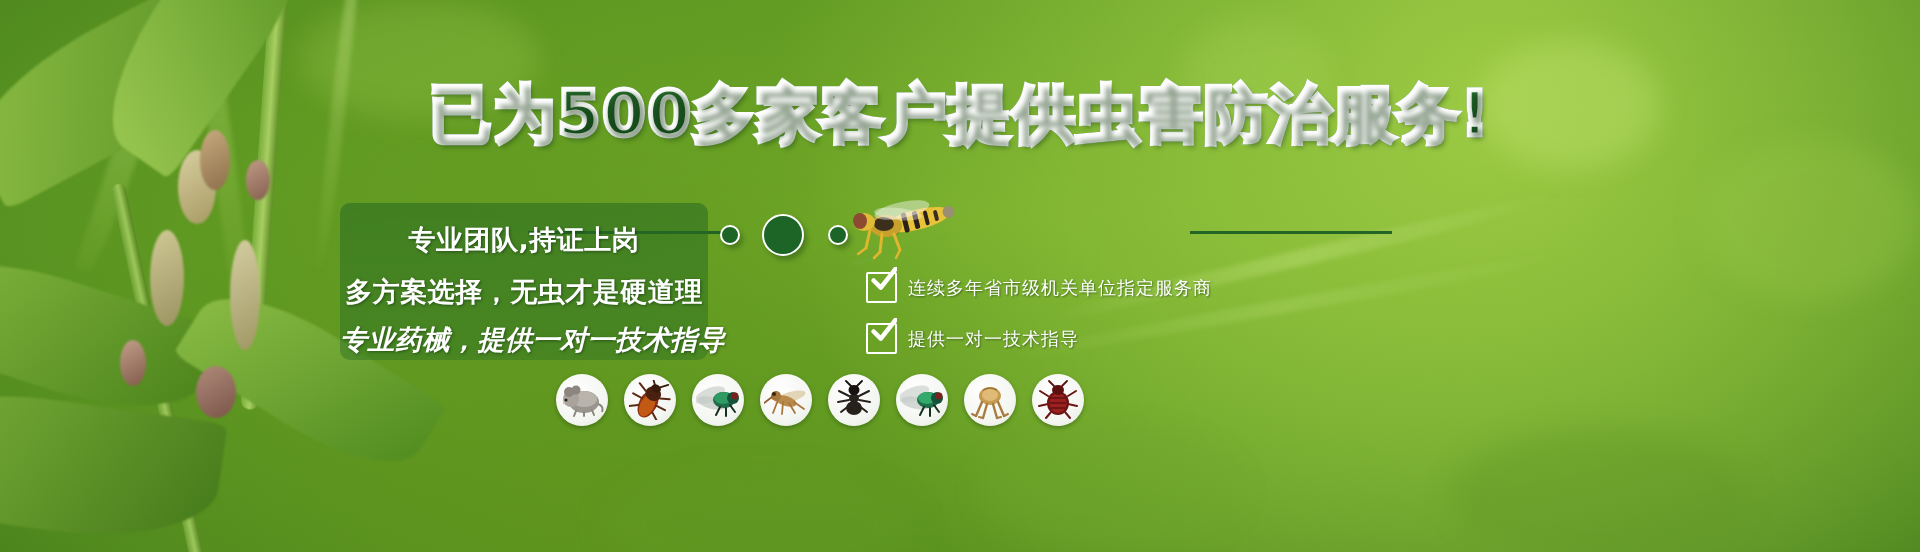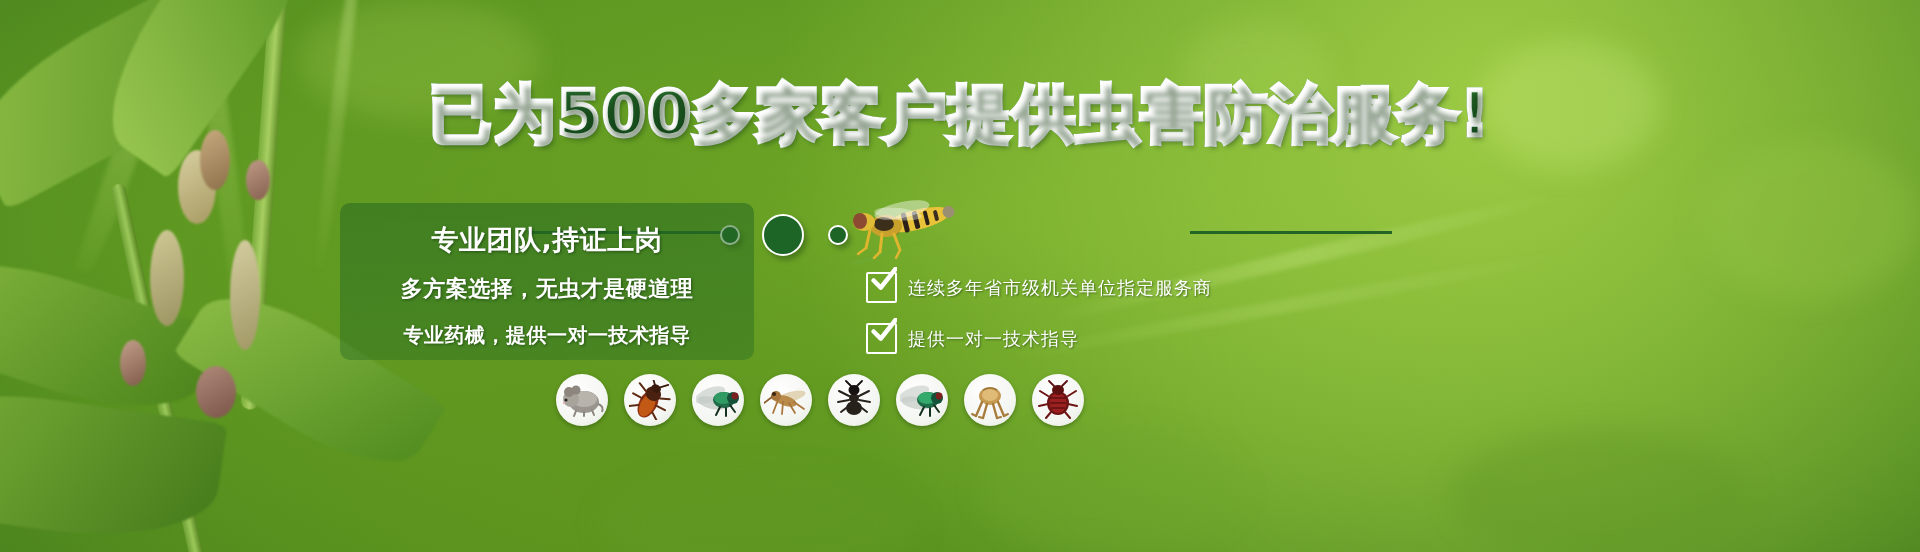--- a/index.html
+++ b/index.html
@@ -54,33 +54,33 @@
   .dline.l{left:528px;width:202px;}
   .dline.r{right:528px;width:202px;}
   .dot{position:absolute;border-radius:50%;background:#1c6527;
        border:2px solid #ffffff;box-shadow:3px 4px 5px rgba(20,55,15,.35);}
   .dot.s1{left:720px;top:11px;width:16px;height:16px;}
   .dot.big{left:762px;top:0px;width:38px;height:38px;}
   .dot.s2{left:828px;top:11px;width:16px;height:16px;}
 
   
   .infobox{
-    position:absolute;left:340px;top:203px;width:414px;height:157px;
+    position:absolute;left:340px;top:203px;width:368px;height:157px;
     border-radius:10px;
     background:linear-gradient(180deg,rgba(38,104,34,.55) 0%,rgba(44,112,36,.46) 100%);
   }
   .infobox .ln{
     position:absolute;left:0;width:100%;text-align:center;
     color:#ffffff;font-weight:bold;white-space:nowrap;
     font-family:"DejaVu Sans","Liberation Sans",sans-serif;
     text-shadow:1px 1px 3px rgba(10,40,10,.55);
   }
   .infobox .ln1{top:19px;font-size:27px;letter-spacing:.5px;}
-  .infobox .ln2{top:71px;font-size:22px;letter-spacing:.5px;}
-  .infobox .ln3{top:119px;font-size:20px;letter-spacing:.5px;}
+  .infobox .ln2{top:71px;font-size:27px;letter-spacing:.5px;}
+  .infobox .ln3{top:119px;font-size:27px;letter-spacing:.5px;font-style:italic;}
 
   
   .checklist{position:absolute;left:866px;top:272px;}
   .check-item{display:flex;align-items:center;margin-bottom:20px;}
   .check-box{
     width:27px;height:27px;border:2px solid #ffffff;border-radius:2px;
     position:relative;flex:0 0 auto;margin-right:11px;
   }
   .check-box .tick{
     position:absolute;left:2px;top:-7px;width:27px;height:27px;

